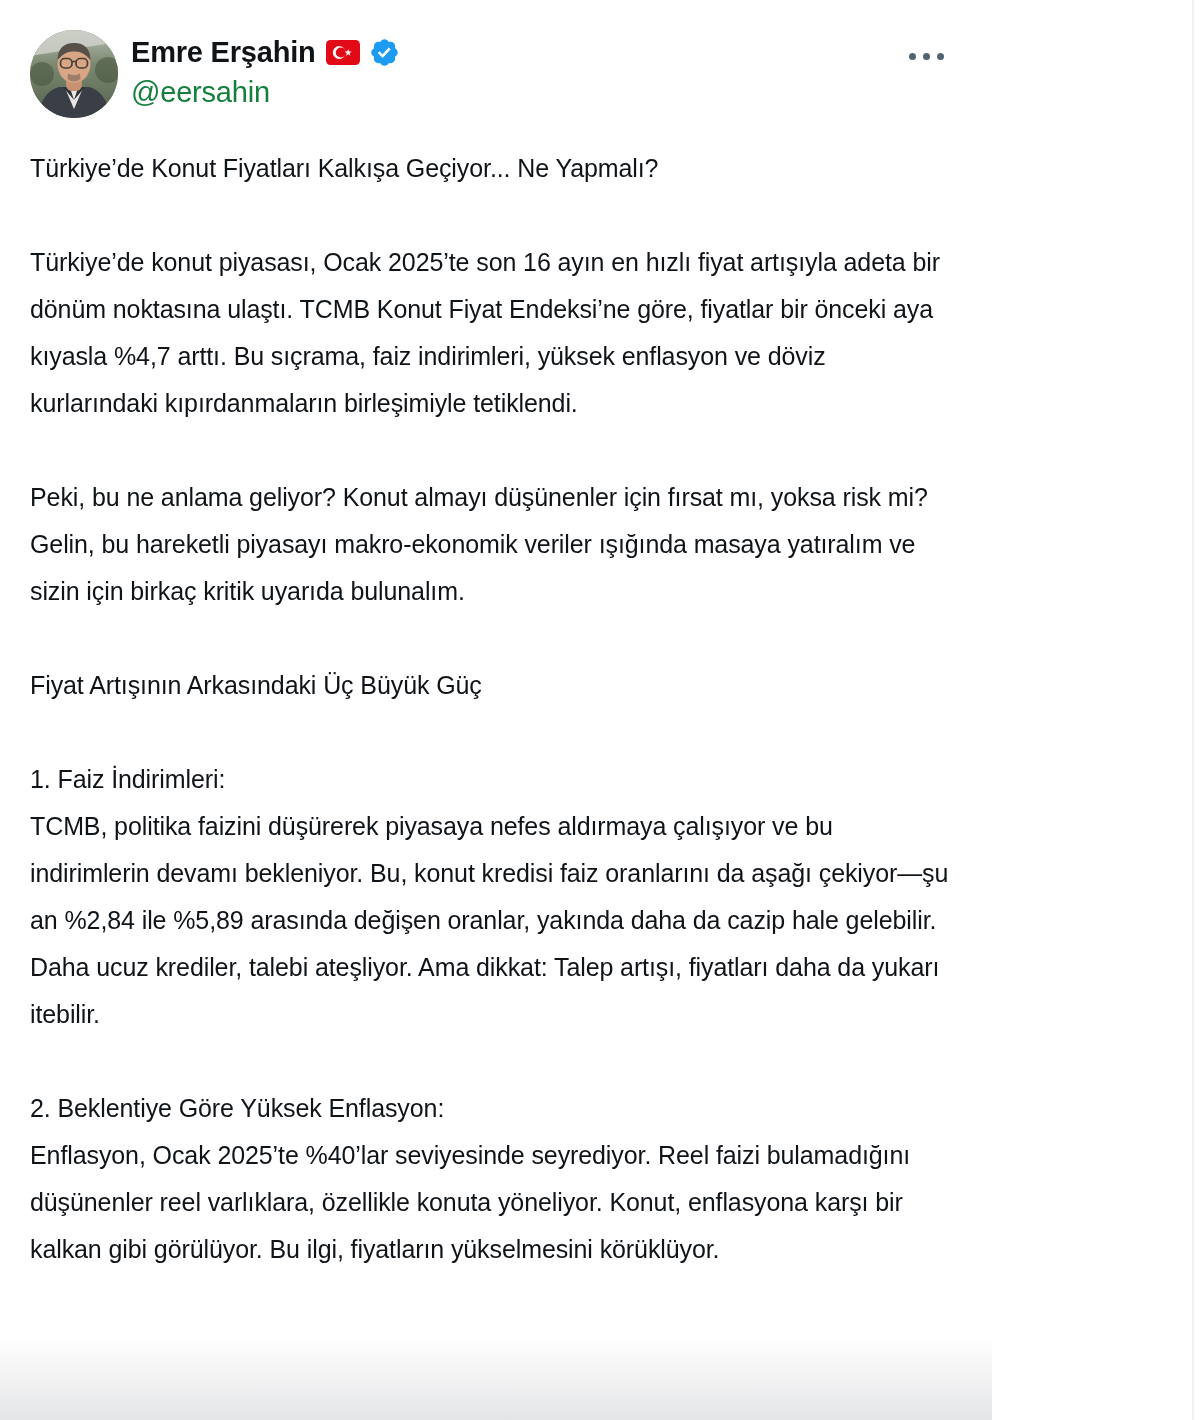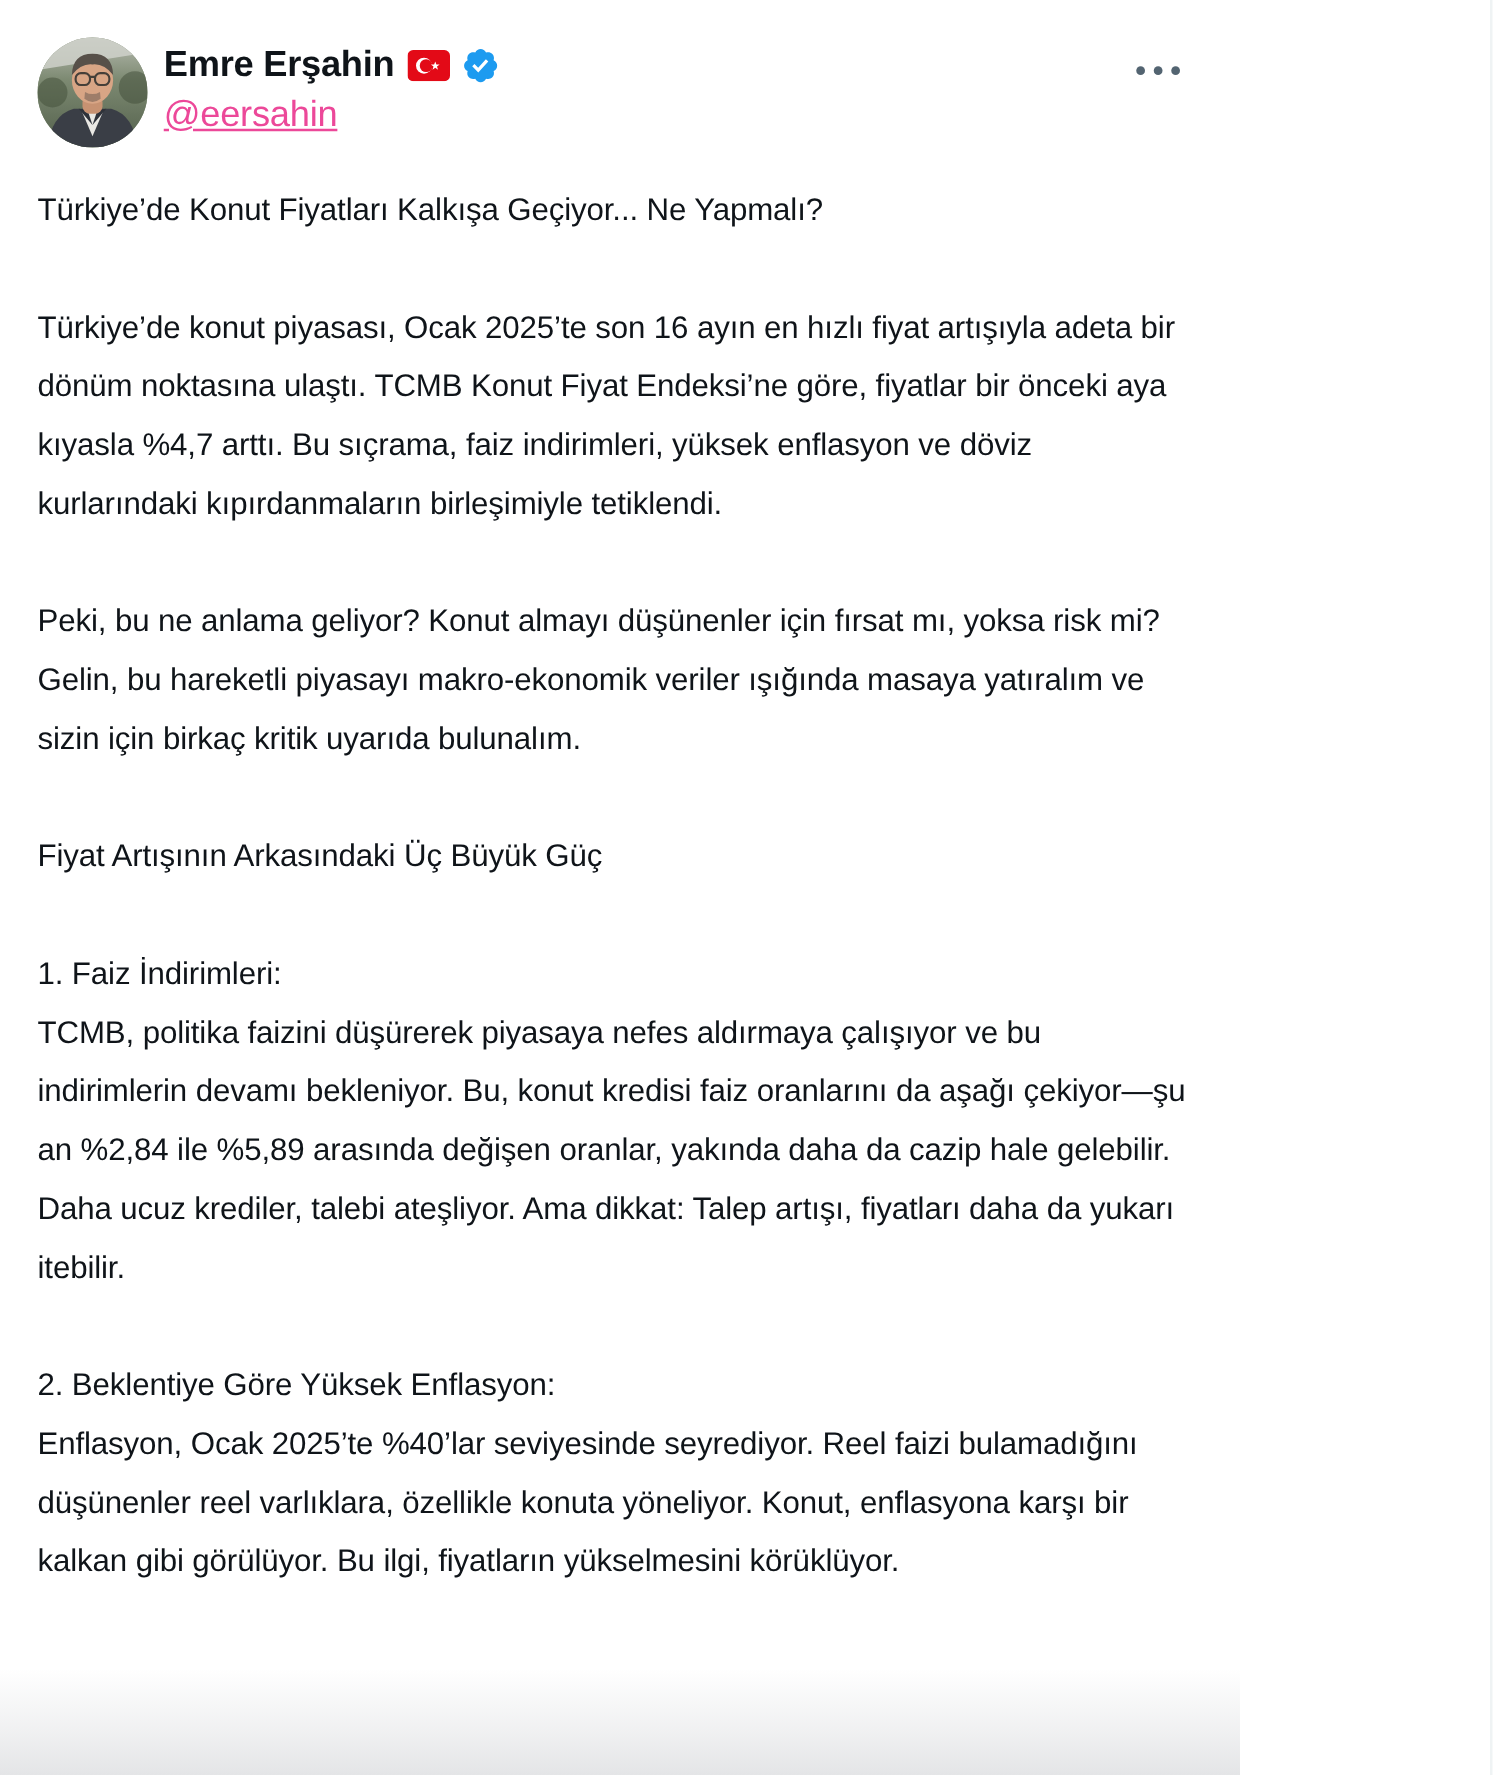--- a/index.html
+++ b/index.html
@@ -32,21 +32,21 @@
   .author-name {
     font-size: 29px; font-weight: 700; line-height: 36px;
     letter-spacing: -0.2px; color: #0f1419; cursor: pointer;
   }
   .flag { margin-left: 10px; display: inline-flex; }
   .flag svg { width: 34px; height: 25px; display: block; }
   .verified { margin-left: 9px; display: inline-flex; }
   .verified svg { width: 31px; height: 31px; display: block; }
   .author-handle {
     margin-top: 3px; font-size: 29px; line-height: 38px;
-    color: #ec4899; cursor: pointer; letter-spacing: -0.2px; text-decoration: underline;
+    color: #15803d; cursor: pointer; letter-spacing: -0.2px;
   }
 
   .more-button {
     position: absolute; right: 2px; top: 17px;
     display: flex; gap: 7px; padding: 6px; cursor: pointer; border-radius: 20px;
   }
   .more-dot { width: 7px; height: 7px; border-radius: 50%; background: #536471; }
 
   .tweet-body {
     margin-top: 27px;

